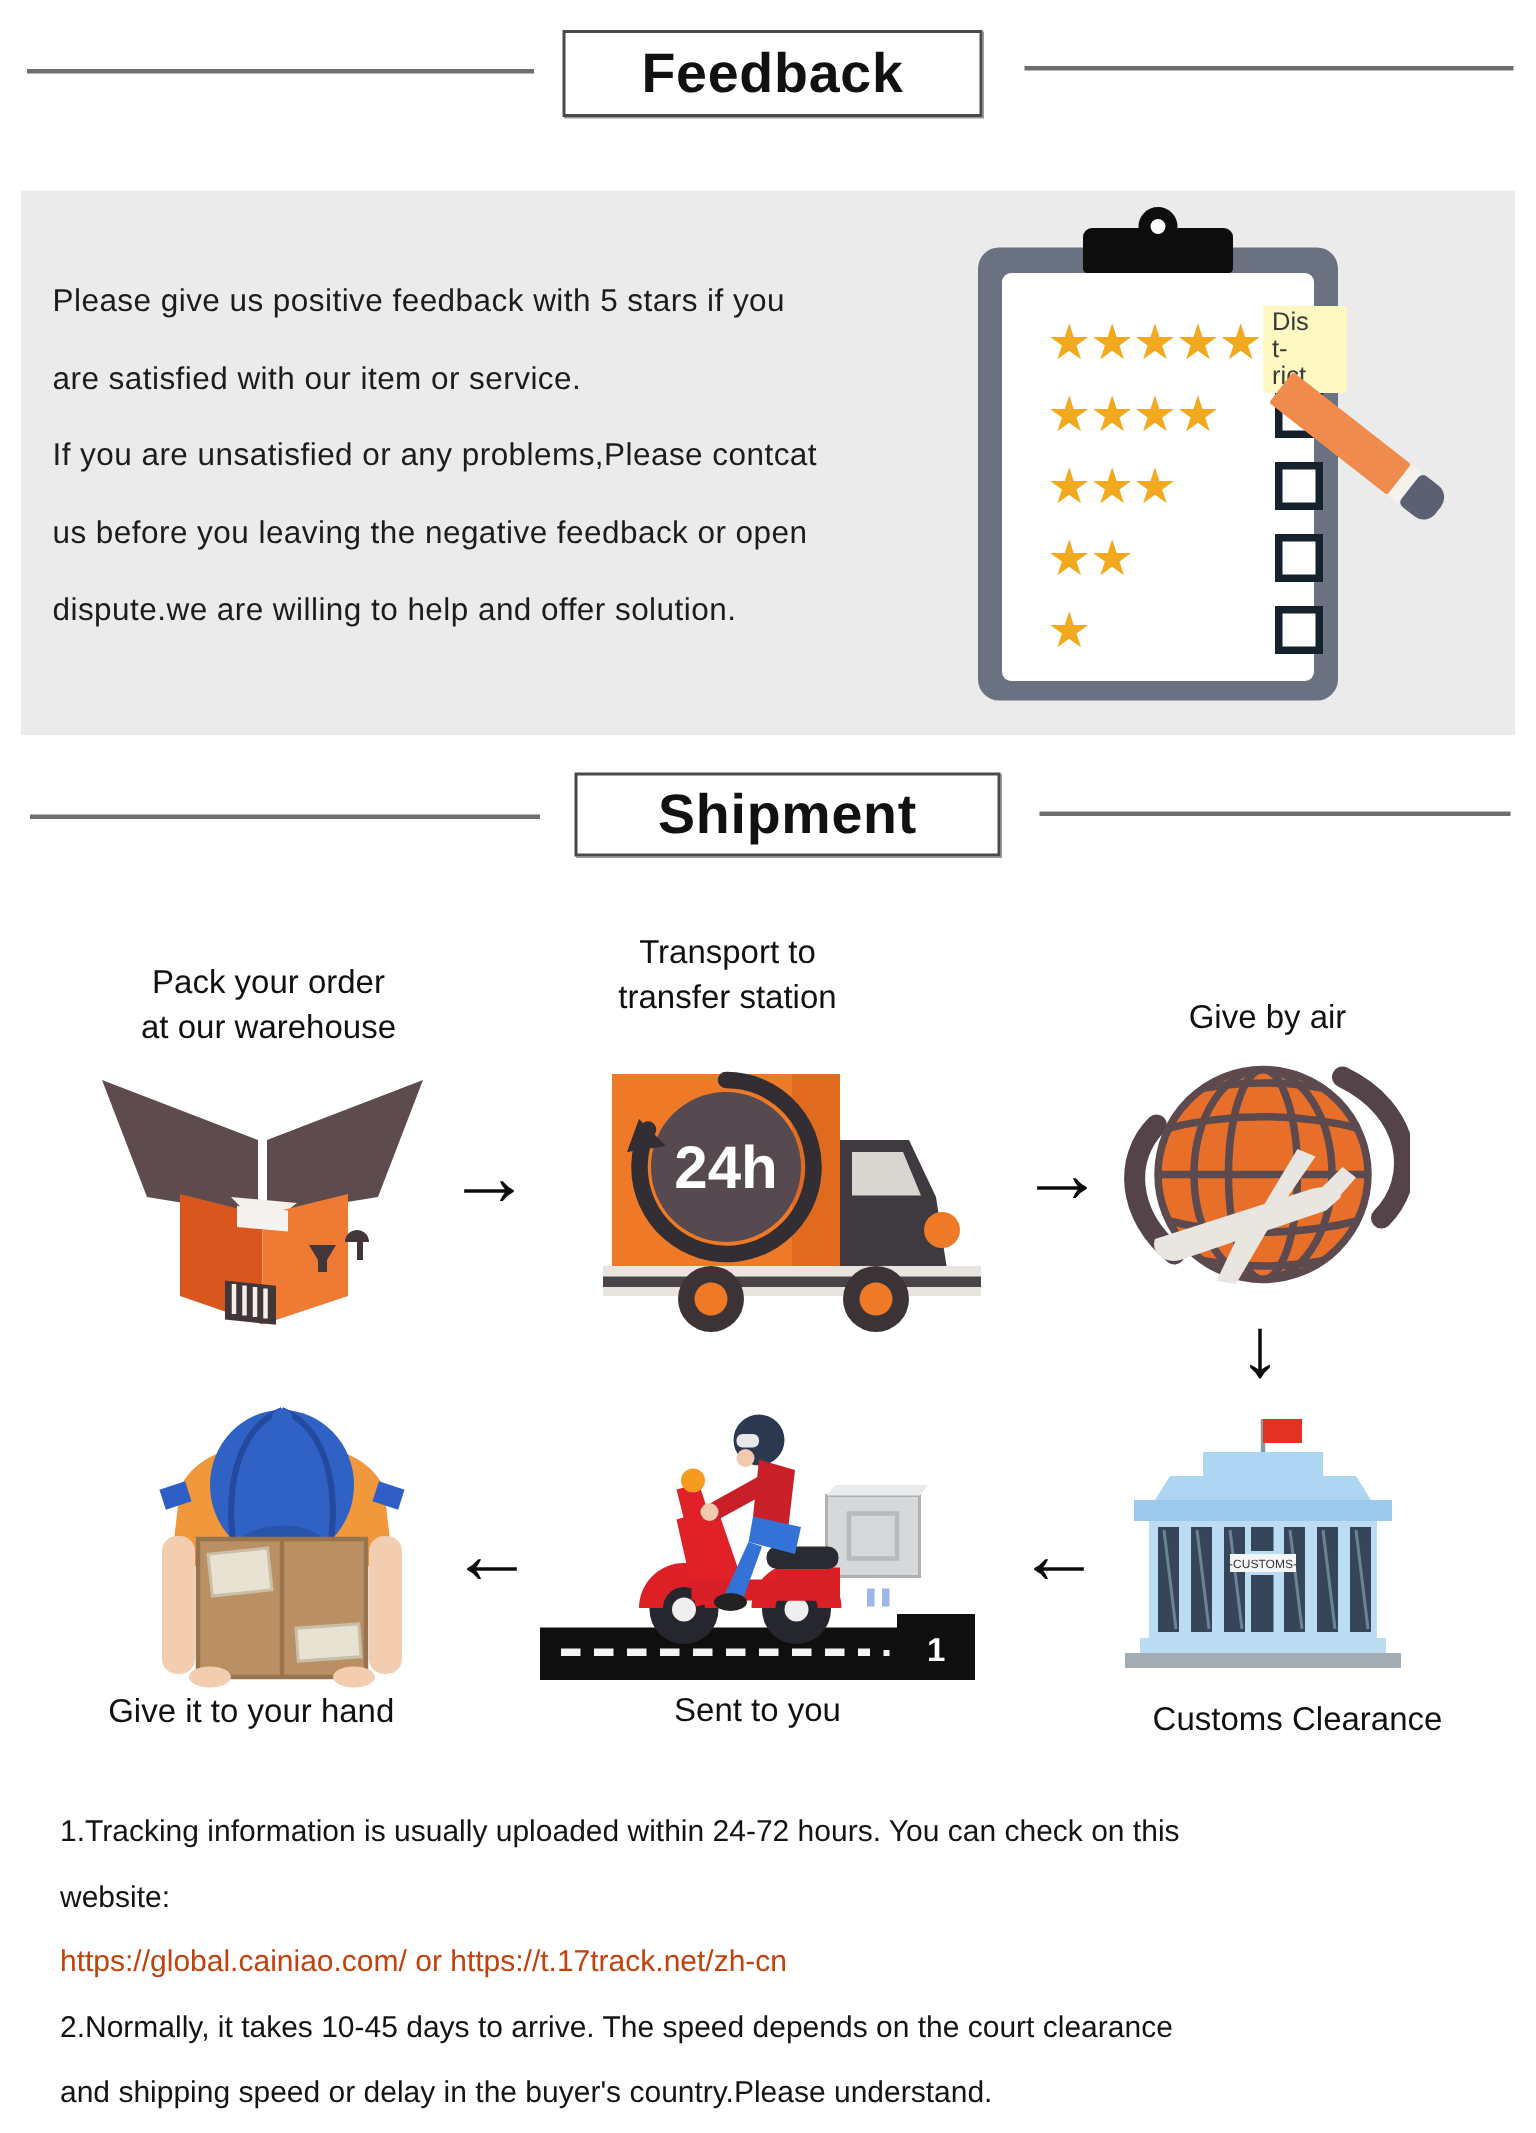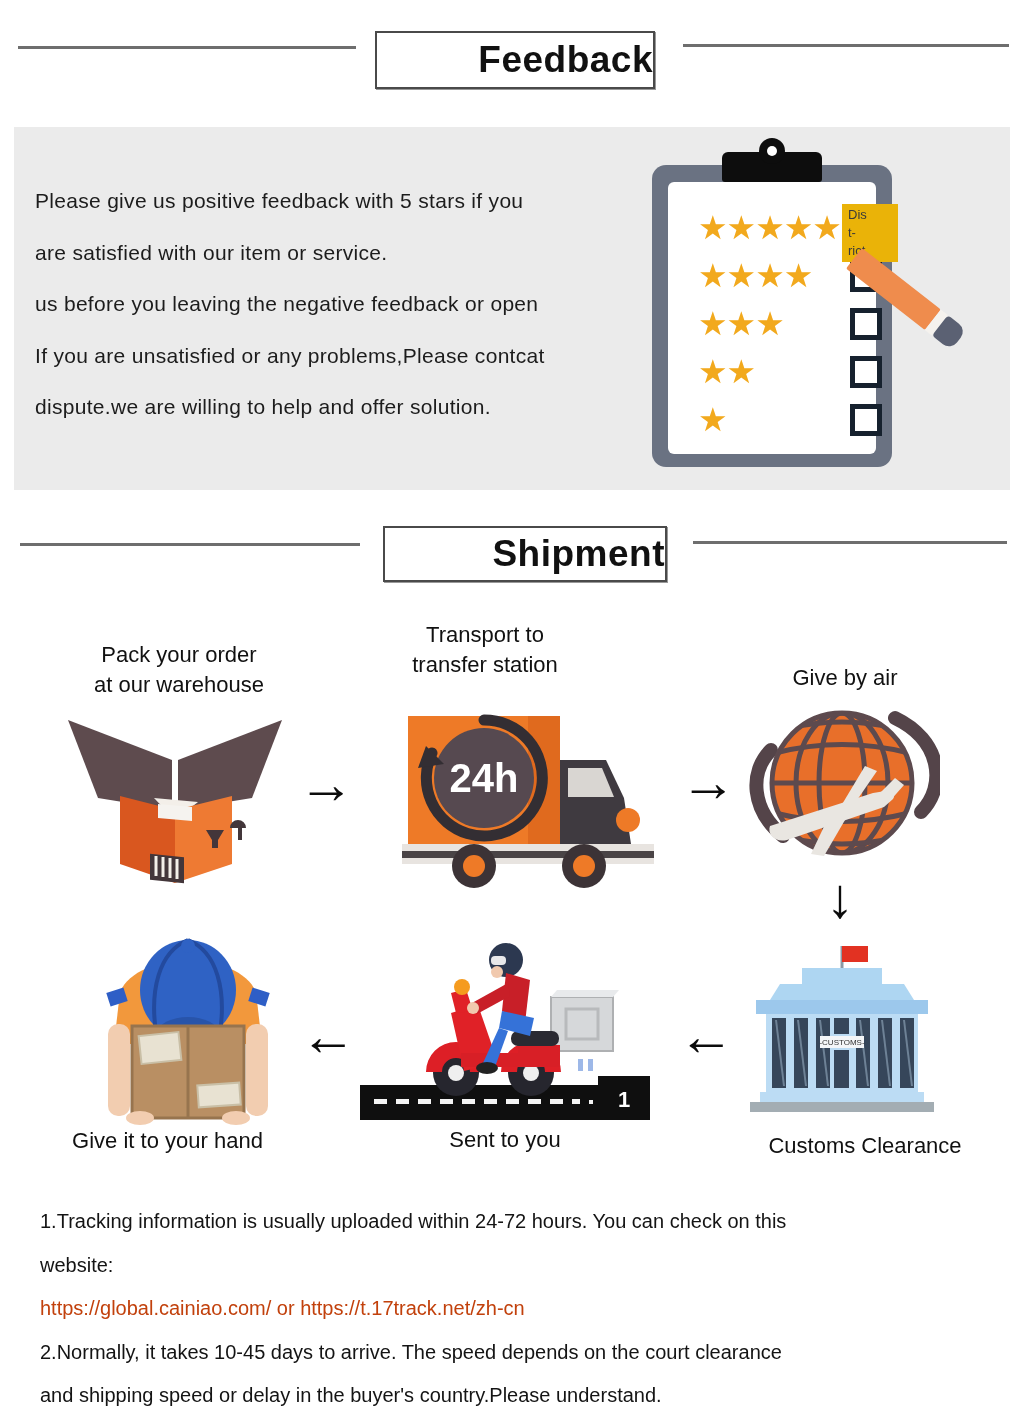--- a/index.html
+++ b/index.html
@@ -2,38 +2,38 @@
 <html><head>
 <meta charset="utf-8">
 <style>
   * { margin:0; padding:0; box-sizing:border-box; }
   body { background:#ffffff; font-family:"Liberation Sans", sans-serif; }
   .page { position:relative; width:1024px; height:1422px; background:#fff; overflow:hidden; }
   .abs { position:absolute; }
 
   
   .hline { position:absolute; height:3px; background:#6e6e6e; }
-  .hbox { position:absolute; background:#fff; border:2px solid #4a4a4a; display:flex; align-items:center; justify-content:flex-end;
-          font-weight:bold; font-size:37px; color:#111; letter-spacing:0.5px; box-shadow:1px 1px 0 #999;margin-top:11px; }
+  .hbox { position:absolute; background:#fff; border:2px solid #4a4a4a; display:flex; align-items:center; justify-content:center;
+          font-weight:bold; font-size:37px; color:#111; letter-spacing:0.5px; box-shadow:1px 1px 0 #999; }
 
   
   .panel { position:absolute; left:14px; top:127px; width:996px; height:363px; background:#ebebeb; }
   .fb-text { position:absolute; left:21px; top:48px; width:600px; font-size:21px; color:#1c1c1c; line-height:51.5px; letter-spacing:0.3px; }
 
   
   .clipboard { position:absolute; left:636px; top:11px; width:244px; height:340px; }
   .cb-frame { position:absolute; left:2px; top:27px; width:240px; height:302px; background:#6a7282; border-radius:14px; }
   .cb-paper { position:absolute; left:18px; top:44px; width:208px; height:272px; background:#ffffff; border-radius:6px; }
   .cb-clip { position:absolute; left:72px; top:14px; width:100px; height:30px; background:#0d0d0d; border-radius:6px 6px 3px 3px; }
   .cb-ring { position:absolute; left:109px; top:0px; width:26px; height:26px; background:#0d0d0d; border-radius:50%; }
   .cb-ring::after { content:""; position:absolute; left:8px; top:8px; width:10px; height:10px; background:#fff; border-radius:50%; }
   .star-row { position:absolute; left:30px; height:40px; line-height:40px; font-size:33px; letter-spacing:-1px; }
   .cb-check { position:absolute; left:182px; width:32px; height:32px; border:5px solid #16212e; background:#fff; }
-  .cb-label { position:absolute; left:174px; top:22px; width:56px; height:58px; background:#eab308; color:#3a3a3a;
-              font-size:13px; line-height:18px; padding:2px 0 0 6px; }
+  .cb-label { position:absolute; left:174px; top:22px; width:56px; height:58px; background:#fef9c3; color:#3a3a3a;
+              font-size:17px; line-height:18px; padding:2px 0 0 6px; }
   
   .pencil { position:absolute; left:848px; top:121px; width:142px; height:26px; display:flex; transform:rotate(38deg); transform-origin:0 0; }
   .pencil .body { width:100px; height:26px; background:#ef8c4d; border-radius:2px; }
   .pencil .band { width:9px; height:26px; background:#f5f2ee; }
   .pencil .tip { width:24px; height:26px; background:#5b6173; border-radius:4px 10px 10px 4px; }
 
   
   .step-label { position:absolute; text-align:center; font-size:22px; color:#111; line-height:30px; }
 
   .arrow { position:absolute; font-size:56px; font-weight:bold; color:#0c0c0c; line-height:56px; }
@@ -51,22 +51,22 @@
   <div class="hline" style="left:18px; top:46px; width:338px;"></div>
   <div class="hbox" style="left:375px; top:20px; width:280px; height:58px;">
     <span>Feedback</span>
   </div>
   <div class="hline" style="left:683px; top:44px; width:326px;"></div>
 
   <div class="panel">
     <div class="fb-text">
       <div>Please give us positive feedback with 5 stars if you</div>
       <div>are satisfied with our item or service.</div>
+      <div>If you are unsatisfied or any problems,Please contcat</div>
       <div>us before you leaving the negative feedback or open</div>
-      <div>If you are unsatisfied or any problems,Please contcat</div>
       <div>dispute.we are willing to help and offer solution.</div>
     </div>
 
     <div class="clipboard">
       <div class="cb-frame"></div>
       <div class="cb-paper">
         <div class="star-row" style="top:26px; color:#f2a91d;">★★★★★</div>
         <div class="star-row" style="top:74px; color:#f2a91d;">★★★★</div>
         <div class="star-row" style="top:122px; color:#f2a91d;">★★★</div>
         <div class="star-row" style="top:170px; color:#f2a91d;">★★</div>

